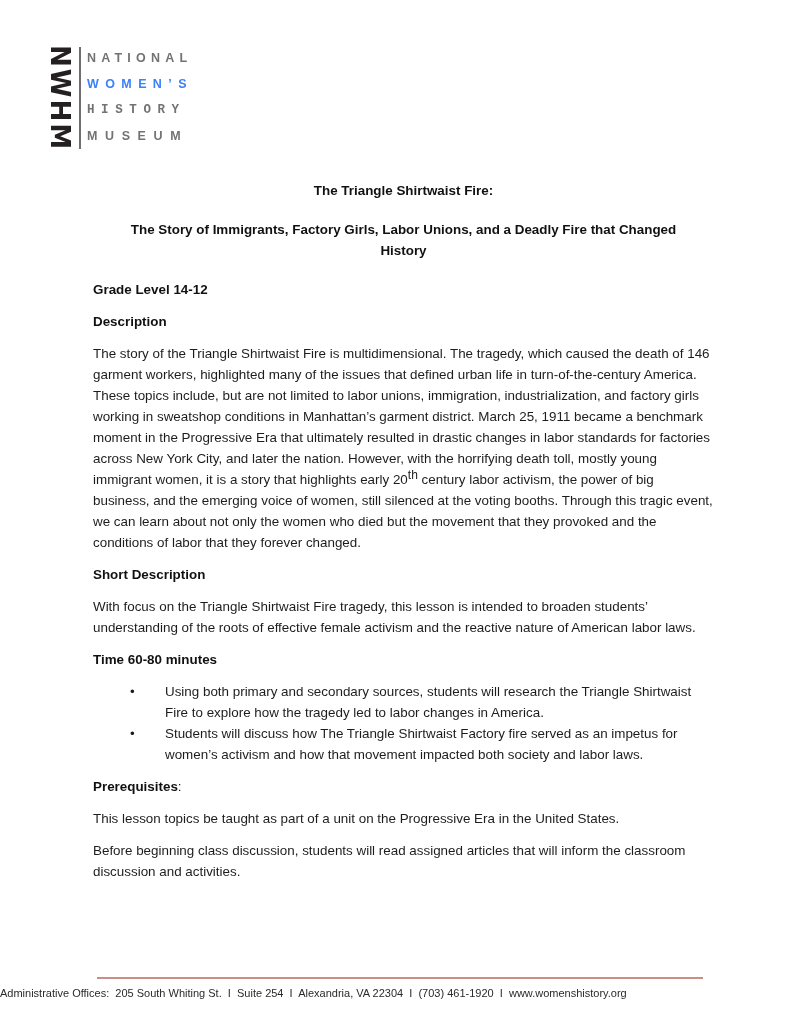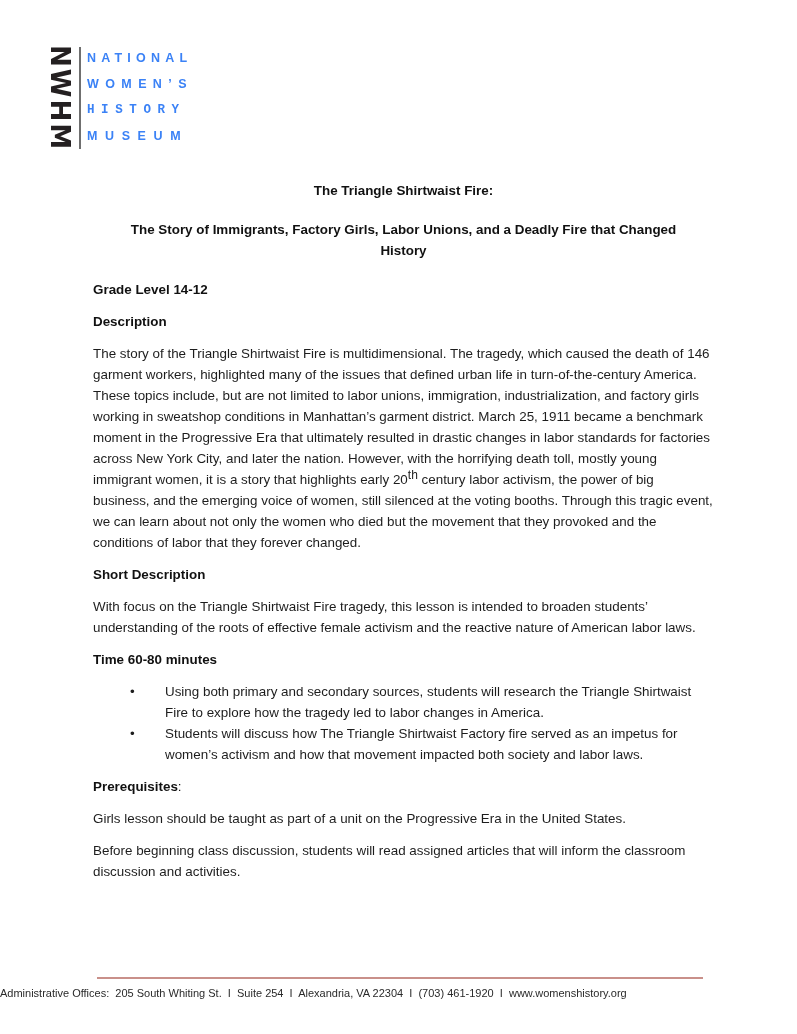--- a/index.html
+++ b/index.html
@@ -21,21 +21,21 @@
     font-family: "DejaVu Sans", sans-serif;
     font-weight: 700; font-size: 26px; letter-spacing: 2px;
     color: #242021; line-height: 26px;
   }
   .logo-divider {
     position: absolute; left: 34px; top: 2px; width: 2px; height: 102px;
     background: #6f6f6f;
   }
   .logo-lines { position: absolute; left: 42px; top: 0; }
   .logo-line {
-    font-size: 12.5px; font-weight: 700; color: #3b82f6;
+    font-size: 12.5px; font-weight: 700; color: #737373;
     line-height: 26px; white-space: nowrap;
   }
   .ls-national { letter-spacing: 5.2px; }
   .ls-womens   { letter-spacing: 6.4px; }
   .ls-history  { letter-spacing: 6.6px; font-family: Liberation Mono, monospace; }
   .ls-museum   { letter-spacing: 7.6px; }
 
   
   .content {
     position: absolute; left: 93px; top: 162px; width: 621px;
@@ -103,21 +103,21 @@
         <span class="bullet-text">Using both primary and secondary sources, students will research the Triangle Shirtwaist Fire to explore how the tragedy led to labor changes in America.</span>
       </div>
       <div class="bullet-item">
         <span class="bullet-marker">•</span>
         <span class="bullet-text">Students will discuss how The Triangle Shirtwaist Factory fire served as an impetus for women’s activism and how that movement impacted both society and labor laws.</span>
       </div>
     </div>
 
     <p><span class="b">Prerequisites</span><span>:</span></p>
 
-    <p>Girls lesson should be taught as part of a unit on the Progressive Era in the United States.</p>
+    <p>This lesson topics be taught as part of a unit on the Progressive Era in the United States.</p>
 
     <p>Before beginning class discussion, students will read assigned articles that will inform the classroom discussion and activities.</p>
 
   </div>
 
   <div class="footer-rule" style="background: rgb(201, 144, 138);"></div>
   <div class="footer-text">Administrative Offices:  205 South Whiting St.  I  Suite 254  I  Alexandria, VA 22304  I  (703) 461-1920  I  www.womenshistory.org</div>
 
 </div>
 

